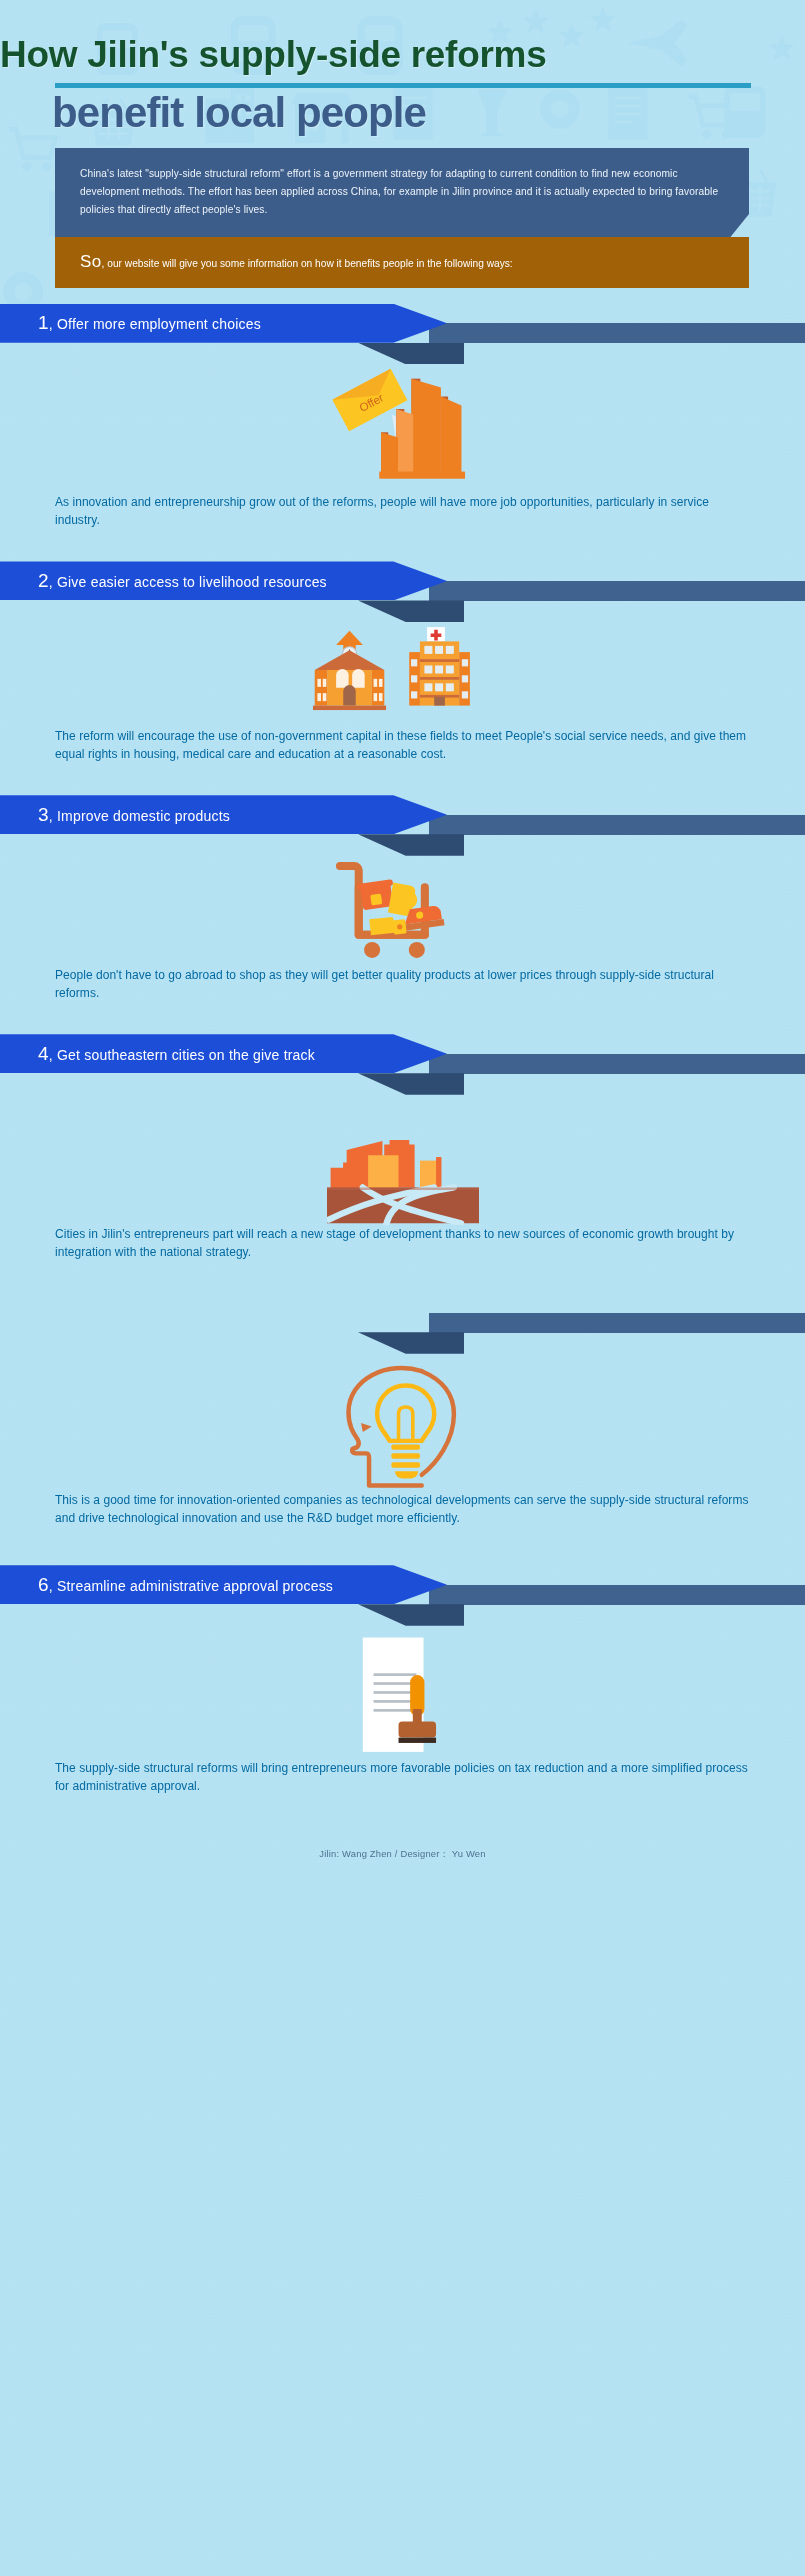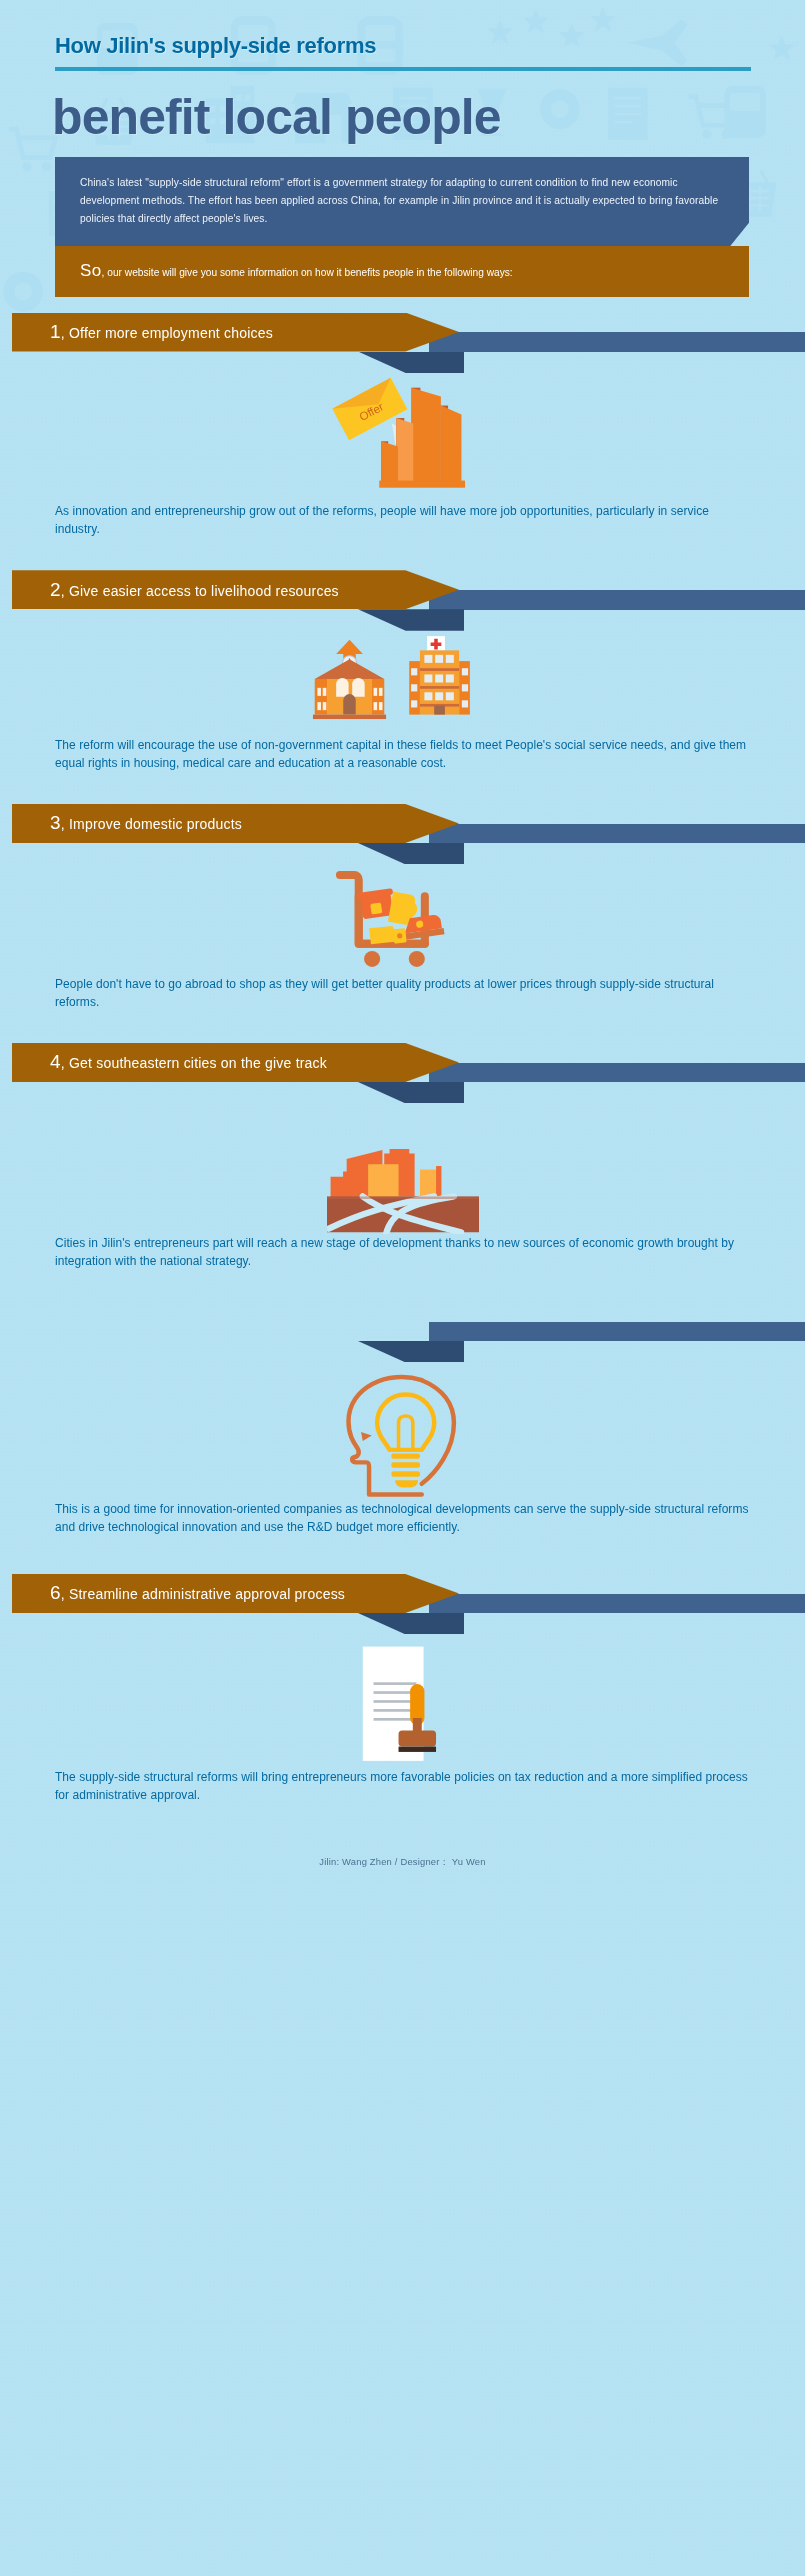--- a/index.html
+++ b/index.html
@@ -13,30 +13,30 @@
 
   
   #bgpattern { position:absolute; inset:0; z-index:0; opacity:.55; }
   #bgpattern svg { display:block; }
 
   #page { position:relative; z-index:2; width:805px; height:2576px; }
 
   
   .hero { position:relative; padding:34px 0 0 0; }
   .hero-line1 {
-    font-size:22px; font-weight:bold; color:#0369a1;
-    letter-spacing:-0.3px; padding-left:55px; line-height:1.12;
+    font-size:37px; font-weight:bold; color:#14532d;
+    letter-spacing:-0.3px; line-height:1.12;
     text-shadow:0.9px 0.9px 0 rgba(255,255,255,.35);
   }
   .hero-rule {
     height:4.5px; background:#2a9ec4; margin:8px 55px 0 55px; width:696px;
   }
   .hero-line2 {
-    font-size:50px; font-weight:bold; color:#3c5c8a;
-    letter-spacing:-0.9px; padding-left:52px; line-height:1.08; margin-top:19px;
+    font-size:42px; font-weight:bold; color:#3c5c8a;
+    letter-spacing:-0.9px; padding-left:52px; line-height:1.08; margin-top:2px;
     text-shadow:0.9px 0.9px 0 rgba(255,255,255,.25);
   }
 
   
   .intro-wrap { margin:12.5px 55px 0 55px; width:694px; position:relative; }
   .intro-dark {
     background:#3c5c8a; color:#eef4fa;
     padding:17px 27px 18px 25px;
     font-size:10.2px; line-height:1.78;
     clip-path: polygon(0 0, 100% 0, 100% 74%, 97.3% 100%, 0 100%);
@@ -55,22 +55,22 @@
   .banner-rightbar {
     position:absolute; left:429px; top:19.7px; right:0; height:19.7px;
     background:#3f628f;
   }
   .banner-shadow {
     position:absolute; left:358px; top:39px; width:106px; height:21.5px;
     background:#2e4b72;
     clip-path: polygon(0 0, 100% 0, 100% 100%, 45% 100%);
   }
   .banner-main {
-    position:absolute; left:12px; top:0; width:447px; height:39px;
-    background:#a16207;
+    position:absolute; left:0; top:0; width:447px; height:39px;
+    background:#1d4ed8;
     clip-path: polygon(0 0, 88% 0, 100% 50%, 88% 100%, 0 100%);
     display:flex; align-items:center;
   }
   .banner-text {
     color:#ffffff; font-size:14px; padding-left:38px;
     letter-spacing:0.2px; white-space:nowrap;
   }
   .banner-num { font-size:19px; }
 
   

